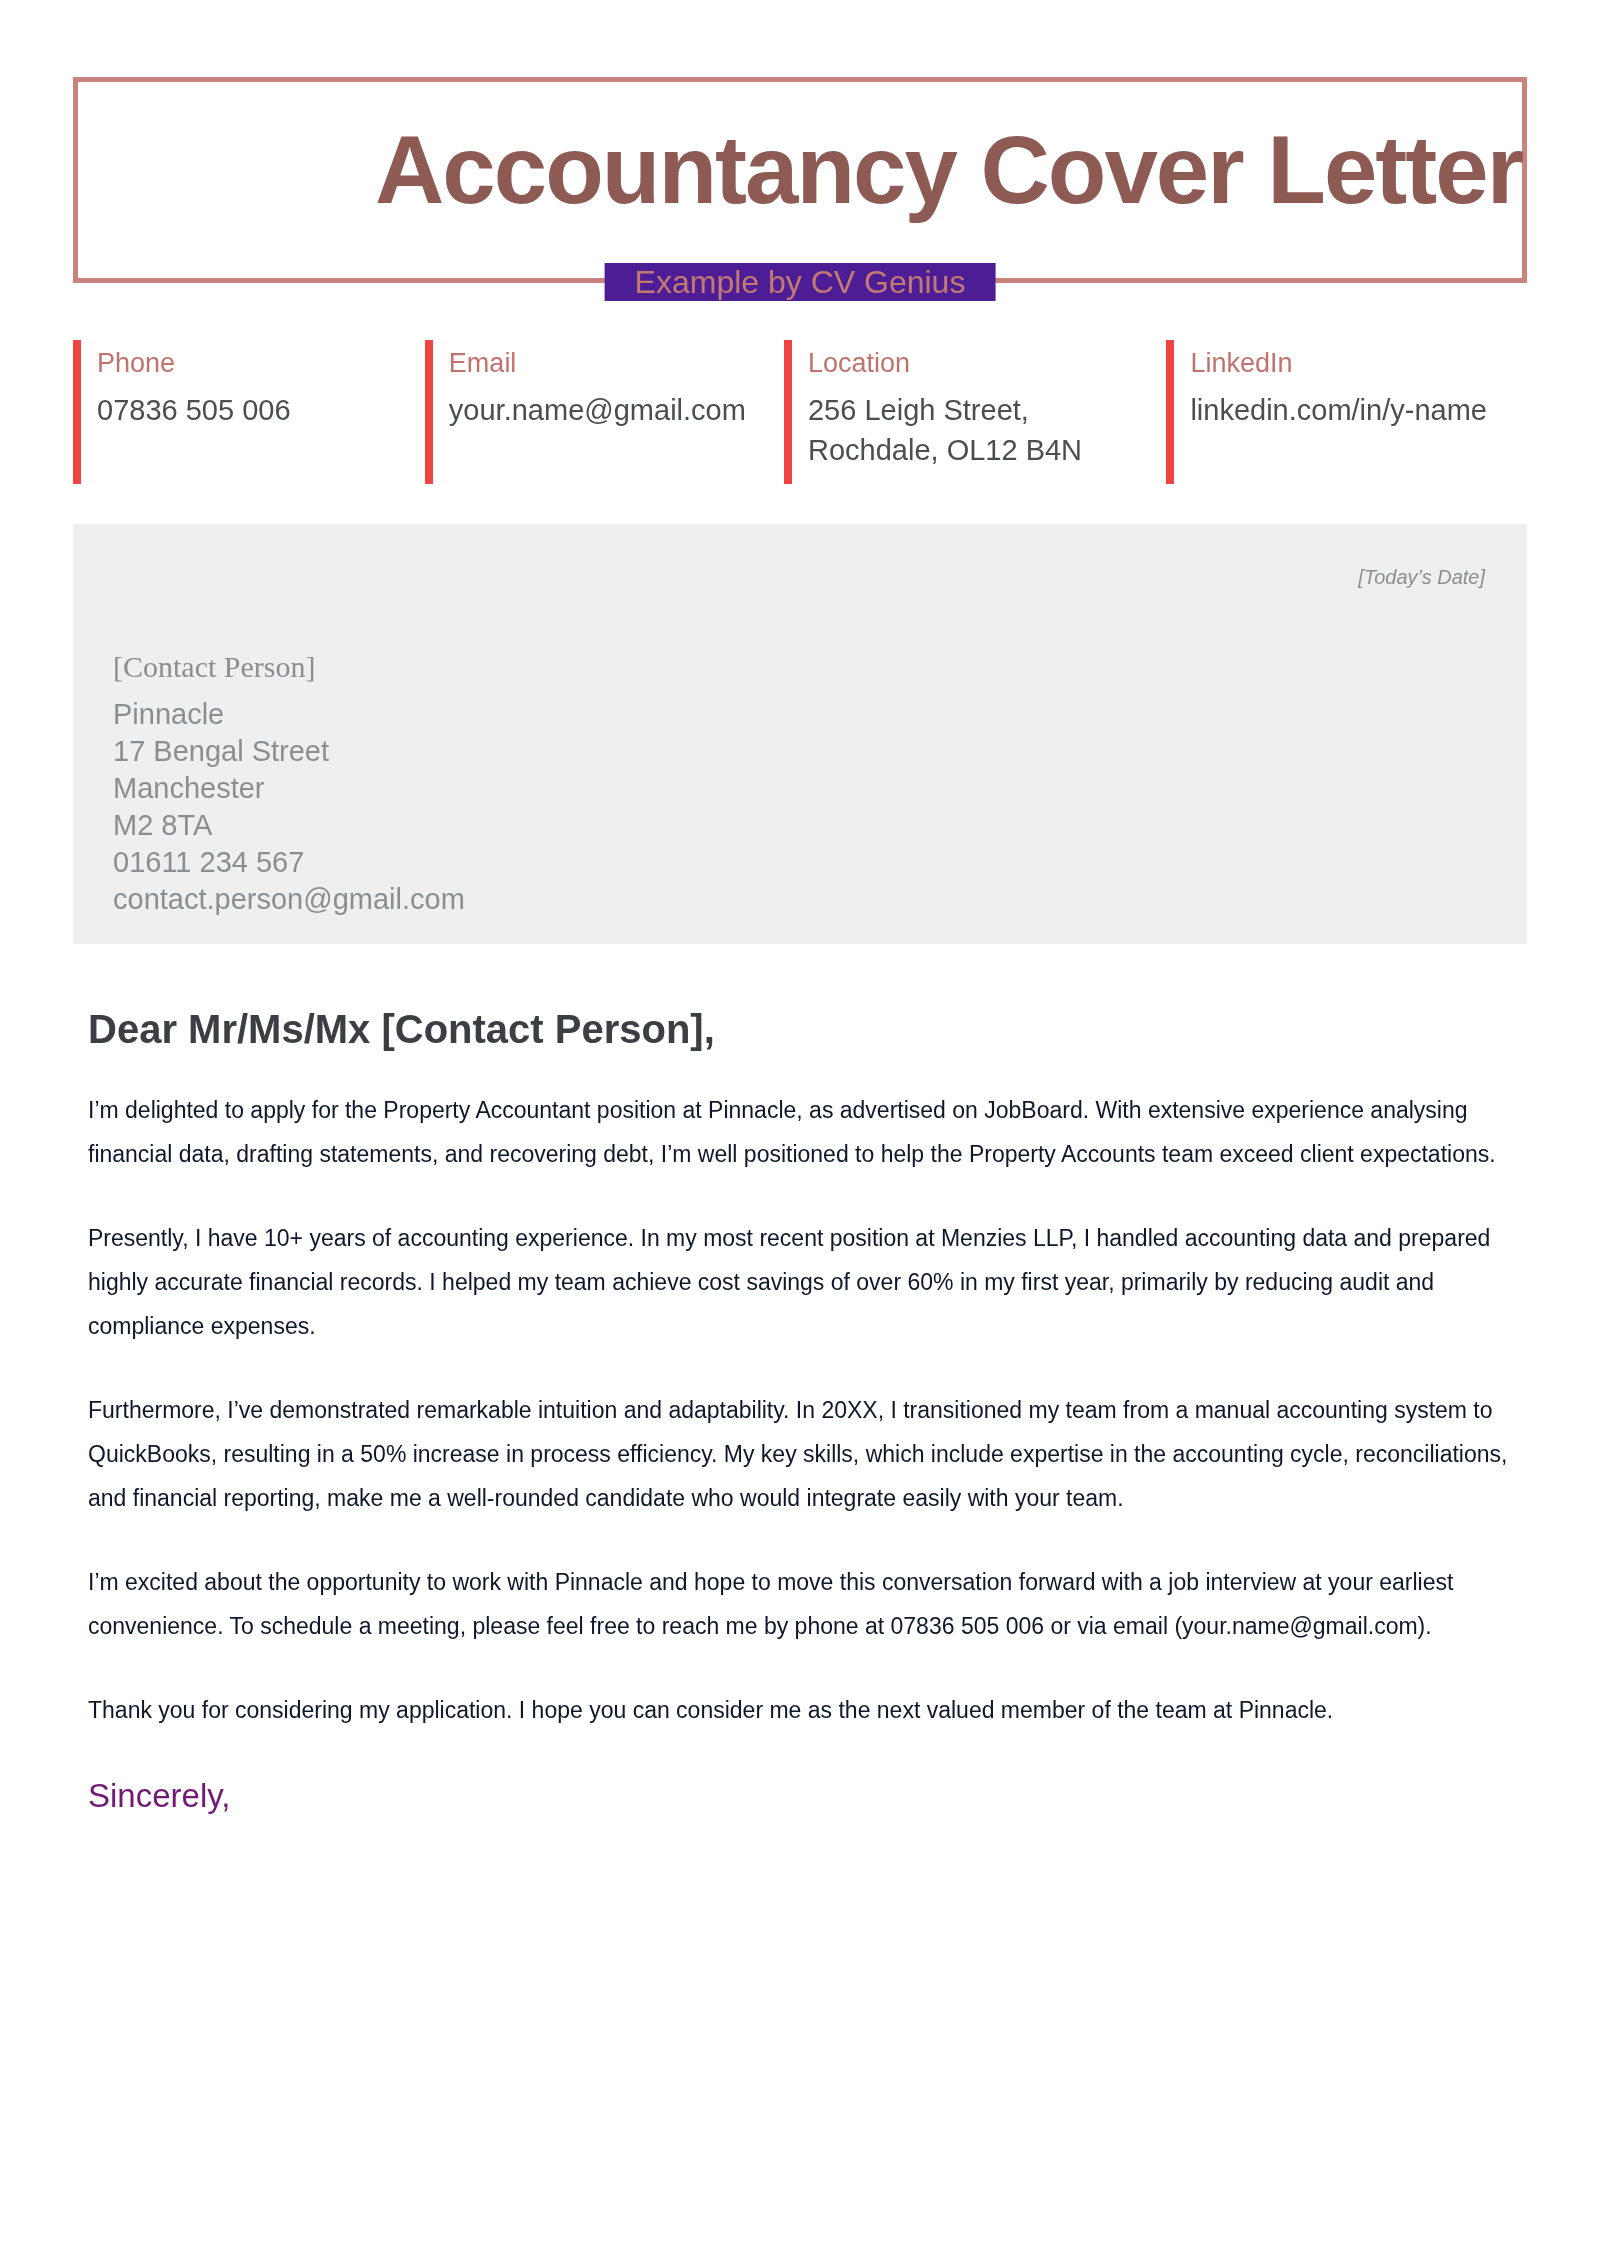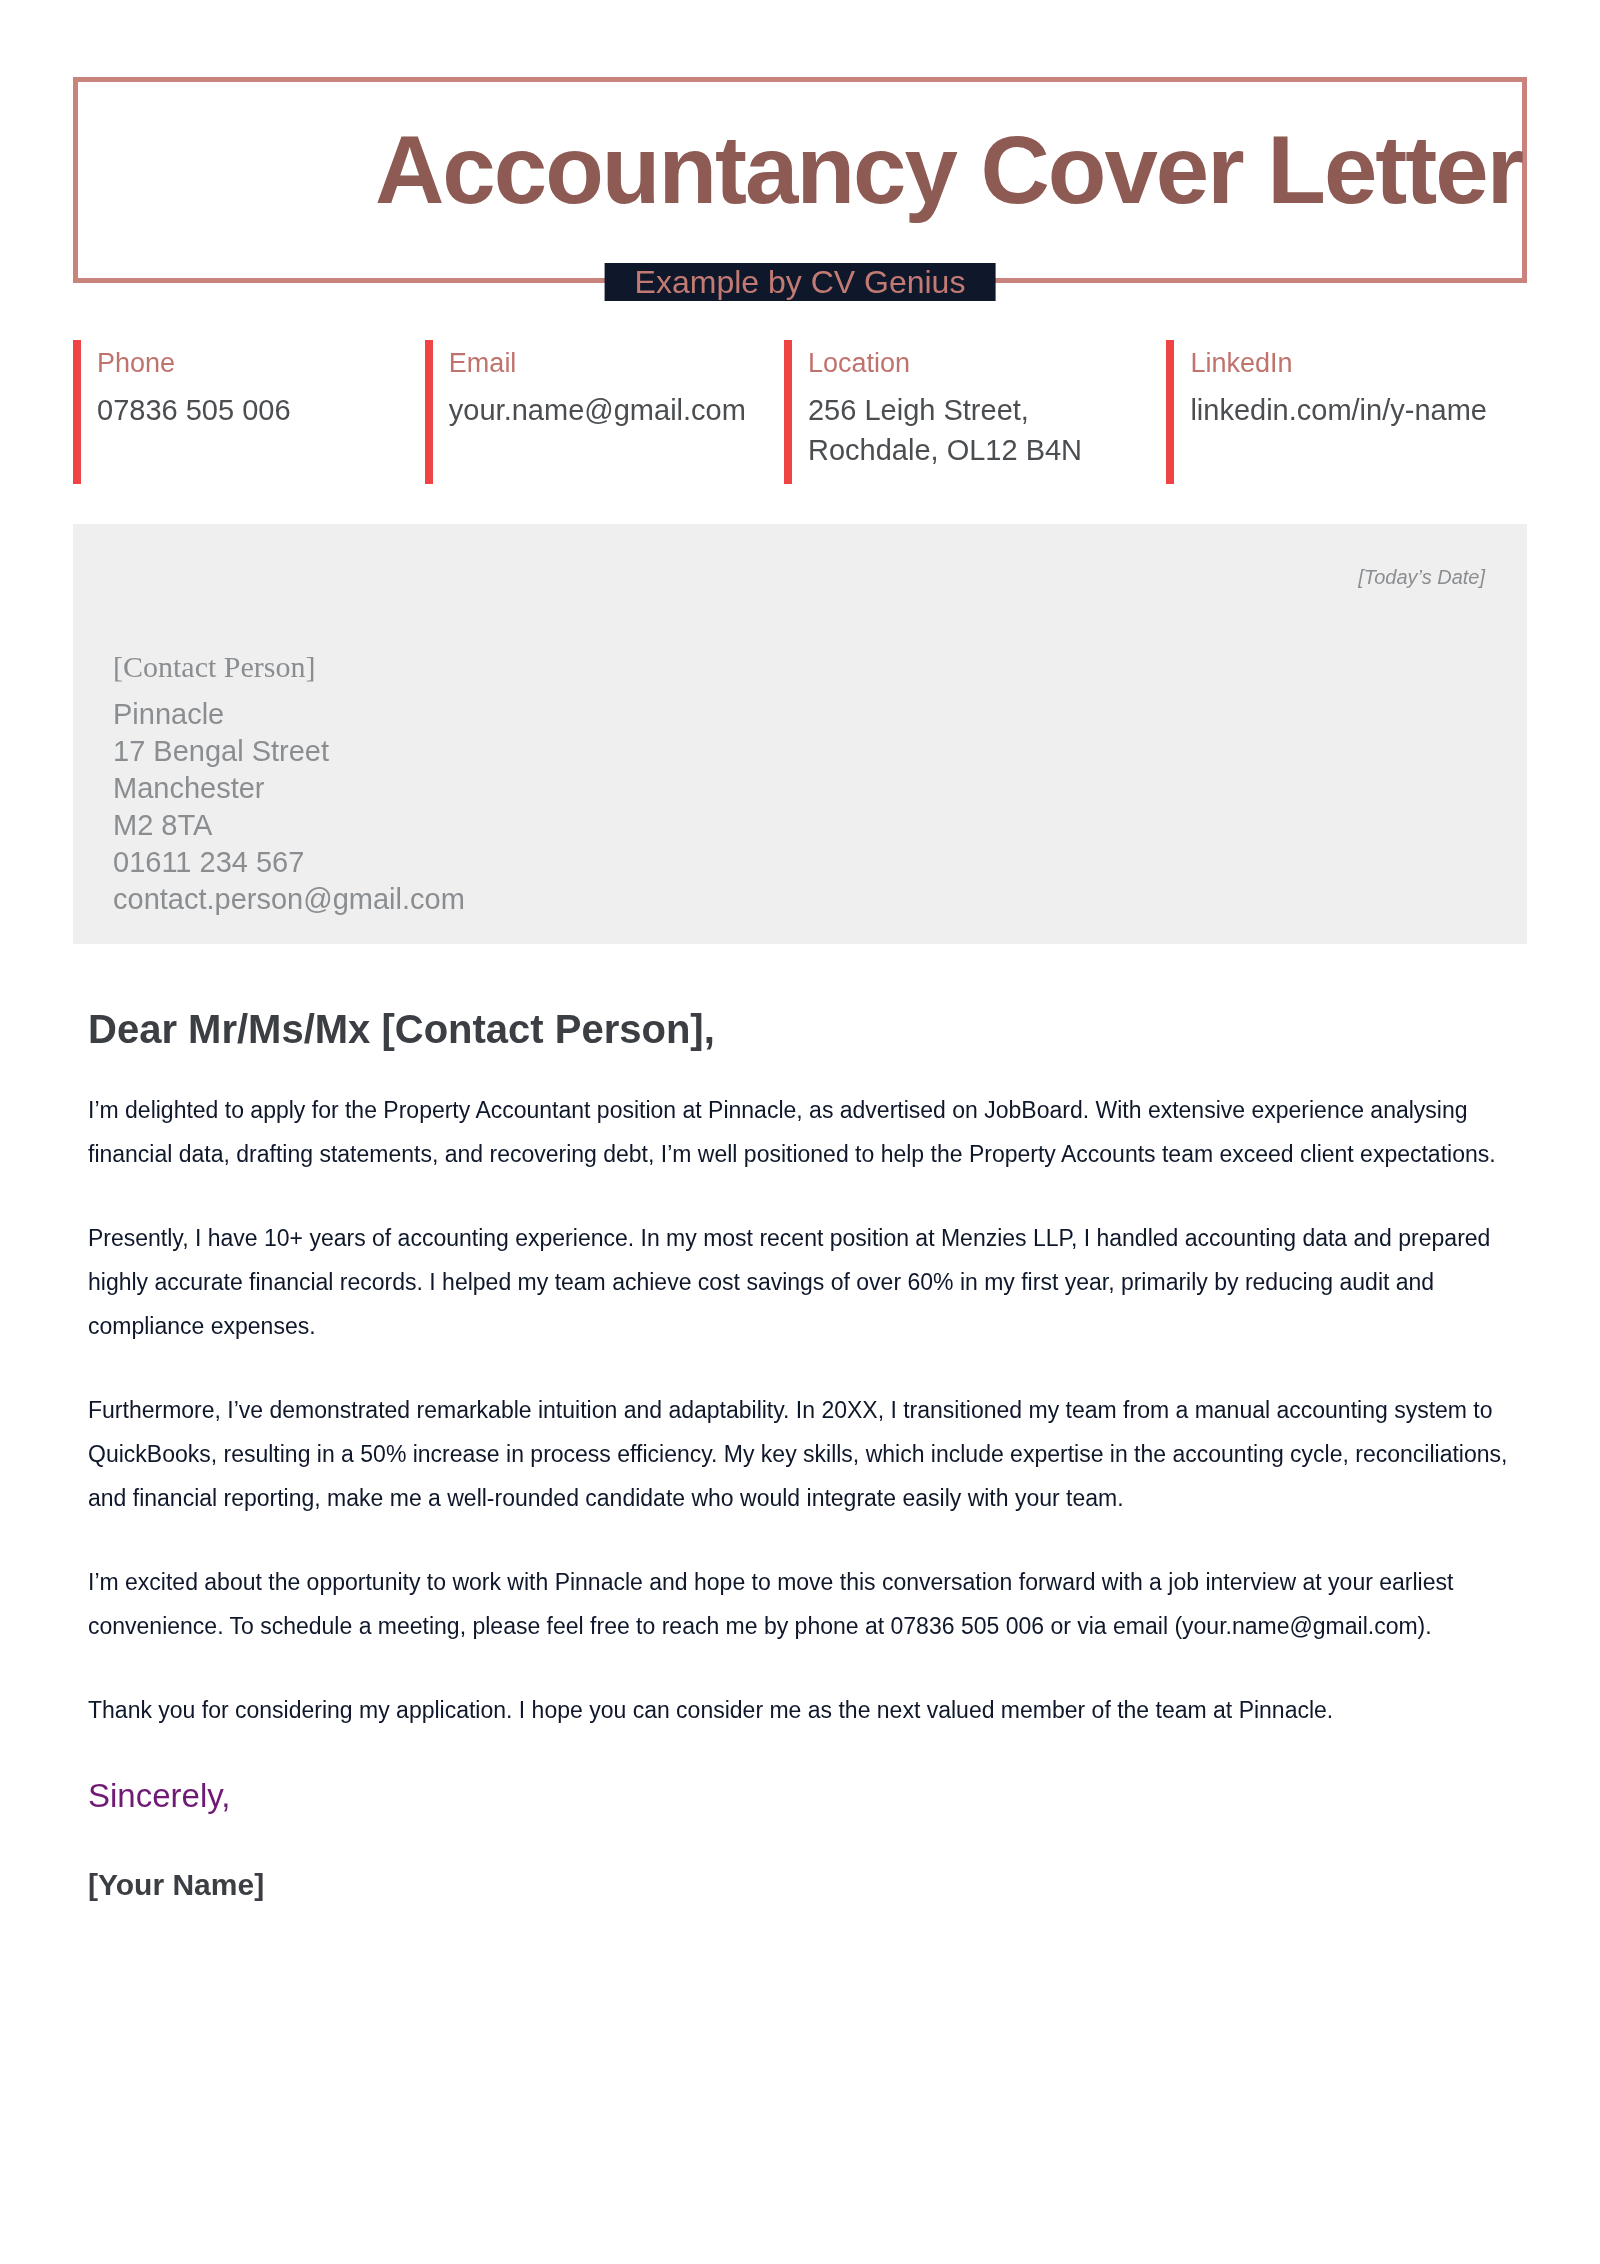--- a/index.html
+++ b/index.html
@@ -27,21 +27,21 @@
     font-weight: bold;
     letter-spacing: -2px;
     color: #8d5b54;
     white-space: nowrap;
   }
   .legend {
     position: absolute;
     left: 50%;
     top: 100%;
     transform: translate(-50%, calc(-50% + 4px));
-    background: #0f172a;
+    background: #4c1d95;
     padding: 0 30px;
     font-size: 32px;
     line-height: 38px;
     color: #c27a72;
     white-space: nowrap;
   }
 
   
   .contact-strip {
     margin: 57px 73px 0;
@@ -167,16 +167,15 @@
   </section>
 
   <section class="letter-body">
     <p class="salutation">Dear Mr/Ms/Mx [Contact Person],</p>
     <p class="para">I’m delighted to apply for the Property Accountant position at Pinnacle, as advertised on JobBoard. With extensive experience analysing financial data, drafting statements, and recovering debt, I’m well positioned to help the Property Accounts team exceed client expectations.</p>
     <p class="para">Presently, I have 10+ years of accounting experience. In my most recent position at Menzies LLP, I handled accounting data and prepared highly accurate financial records. I helped my team achieve cost savings of over 60% in my first year, primarily by reducing audit and compliance expenses.</p>
     <p class="para">Furthermore, I’ve demonstrated remarkable intuition and adaptability. In 20XX, I transitioned my team from a manual accounting system to QuickBooks, resulting in a 50% increase in process efficiency. My key skills, which include expertise in the accounting cycle, reconciliations, and financial reporting, make me a well-rounded candidate who would integrate easily with your team.</p>
     <p class="para">I’m excited about the opportunity to work with Pinnacle and hope to move this conversation forward with a job interview at your earliest convenience. To schedule a meeting, please feel free to reach me by phone at 07836 505 006 or via email (your.name@gmail.com).</p>
     <p class="para">Thank you for considering my application. I hope you can consider me as the next valued member of the team at Pinnacle.</p>
     <p class="closing">Sincerely,</p>
-    <p class="signature">[Your Name]</p>
   </section>
 
 </div>
 
 </body></html>

